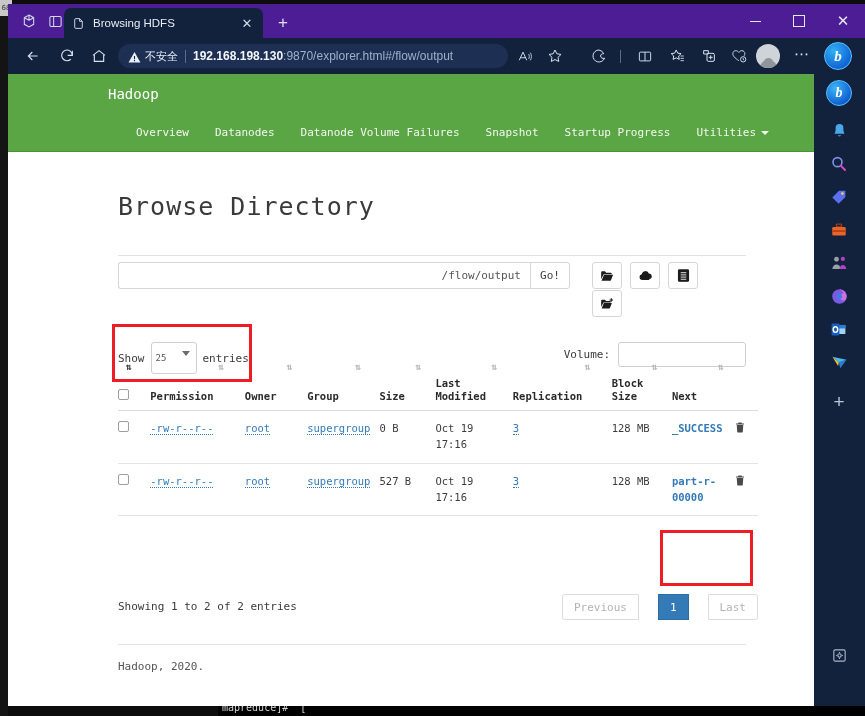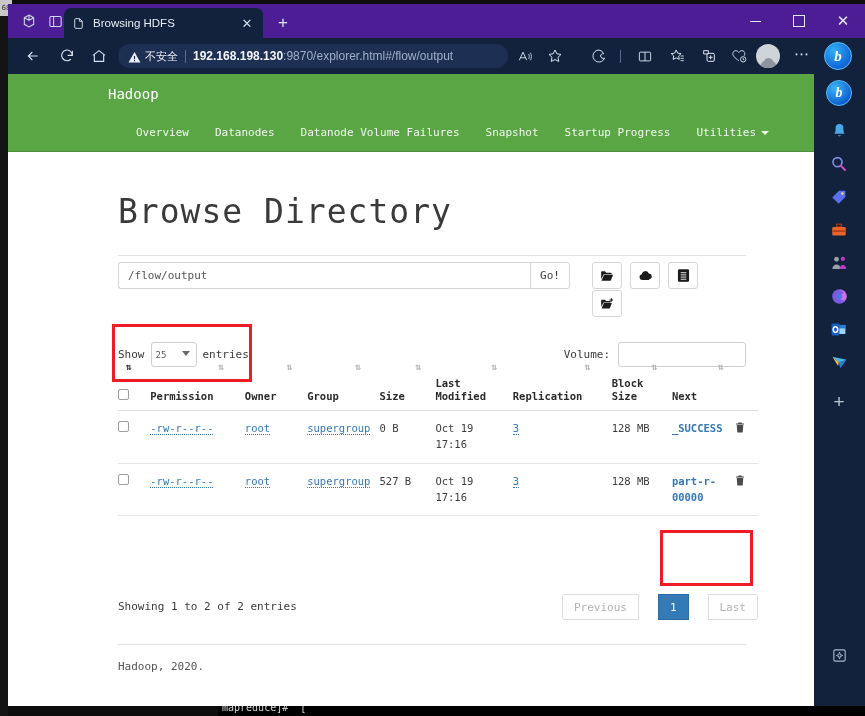--- a/index.html
+++ b/index.html
@@ -98,50 +98,50 @@
     font-family:"DejaVu Sans Mono", monospace; cursor:pointer;
   }
   .hd-links { position:absolute; left:115px; top:52px; display:flex; gap:0; }
   .hd-link {
     color:#f3f8f1; font-size:11px; font-family:"DejaVu Sans Mono", monospace;
     padding:0 13px; cursor:pointer; white-space:nowrap;
   }
   .caret-dn { display:inline-block; margin-left:5px; border-left:4px solid transparent;
     border-right:4px solid transparent; border-top:4px solid #f3f8f1; vertical-align:middle; }
   .pg-title {
-    position:absolute; left:110px; top:118px; font-size:33px; color:#3a3a3a;
+    position:absolute; left:110px; top:118px; font-size:25px; color:#3a3a3a;
     font-family:"DejaVu Sans Mono", monospace; letter-spacing:1px;
   }
   .hr1 { position:absolute; left:110px; top:181px; width:628px; height:1px; background:#e3e3e3; }
 
   .pathrow { position:absolute; left:110px; top:188px; width:640px; height:62px; }
   .path-input {
     position:absolute; left:0; top:0; width:412px; height:27px;
     border:1px solid #d6d6d6; border-right:none; border-radius:3px 0 0 3px;
     font-family:"DejaVu Sans Mono", monospace; font-size:11px; color:#565656;
-    padding:0 9px; background:#fff; outline:none;
+    padding:0 9px; background:#fff; outline:none;text-align:right;
   }
   .go-btn {
     position:absolute; left:412px; top:0; width:40px; height:27px;
     border:1px solid #d6d6d6; border-radius:0 3px 3px 0; background:#fff;
     font-family:"DejaVu Sans Mono", monospace; font-size:11px; color:#3d3d3d; cursor:pointer;
   }
   .ibtn {
     position:absolute; width:30px; height:27px; border:1px solid #d6d6d6; border-radius:3px;
     background:#fff; display:flex; align-items:center; justify-content:center; cursor:pointer;
   }
   .ibtn svg { display:block; }
 
   .ctrls { position:absolute; left:110px; top:268px; width:628px; height:26px; }
   .show-lbl, .entries-lbl, .search-lbl {
     font-family:"DejaVu Sans Mono", monospace; font-size:11px; color:#3a3a3a;
   }
   .show-wrap { position:absolute; left:0; top:0; display:flex; align-items:center; gap:6px; }
   .show-select {
-    width:46px; height:25px; border:1px solid #d0d0d0; border-radius:3px; background:#fff;
+    width:46px; height:32px; border:1px solid #d0d0d0; border-radius:3px; background:#fff;
     font-family:"DejaVu Sans Mono", monospace; font-size:9px; color:#5a5a5a; padding:0 4px;
     -webkit-appearance:none; appearance:none; cursor:pointer;
   }
   .sel-wrap { position:relative; display:inline-block; }
   .sel-caret {
     position:absolute; right:7px; top:9px; width:0; height:0; pointer-events:none;
     border-left:4px solid transparent; border-right:4px solid transparent; border-top:5px solid #6b6b6b;
   }
   .search-wrap { position:absolute; right:0; top:0; display:flex; align-items:center; gap:8px; }
   .search-input {

